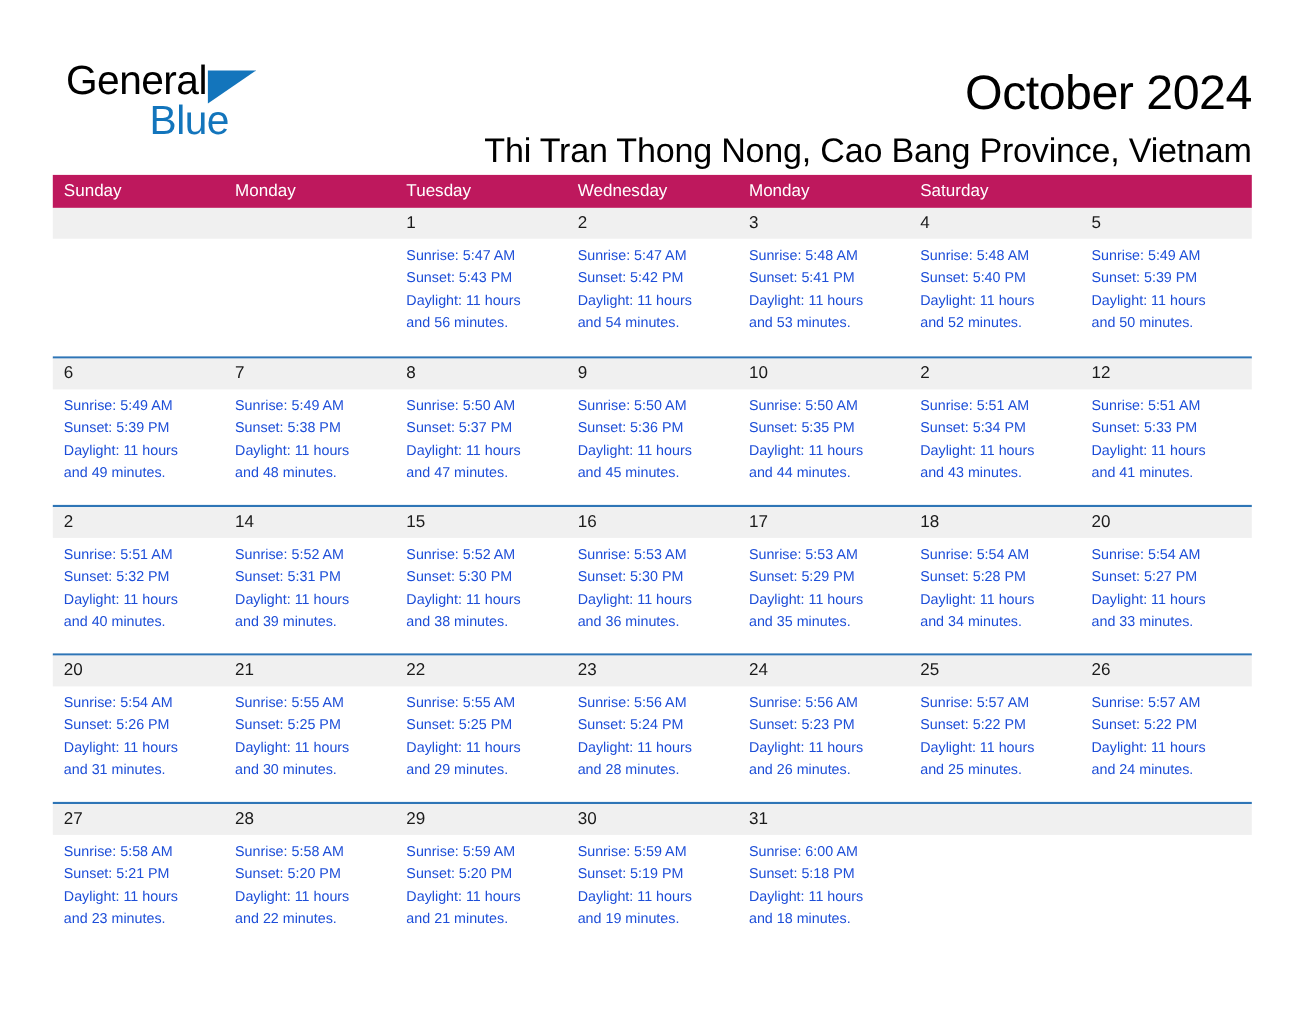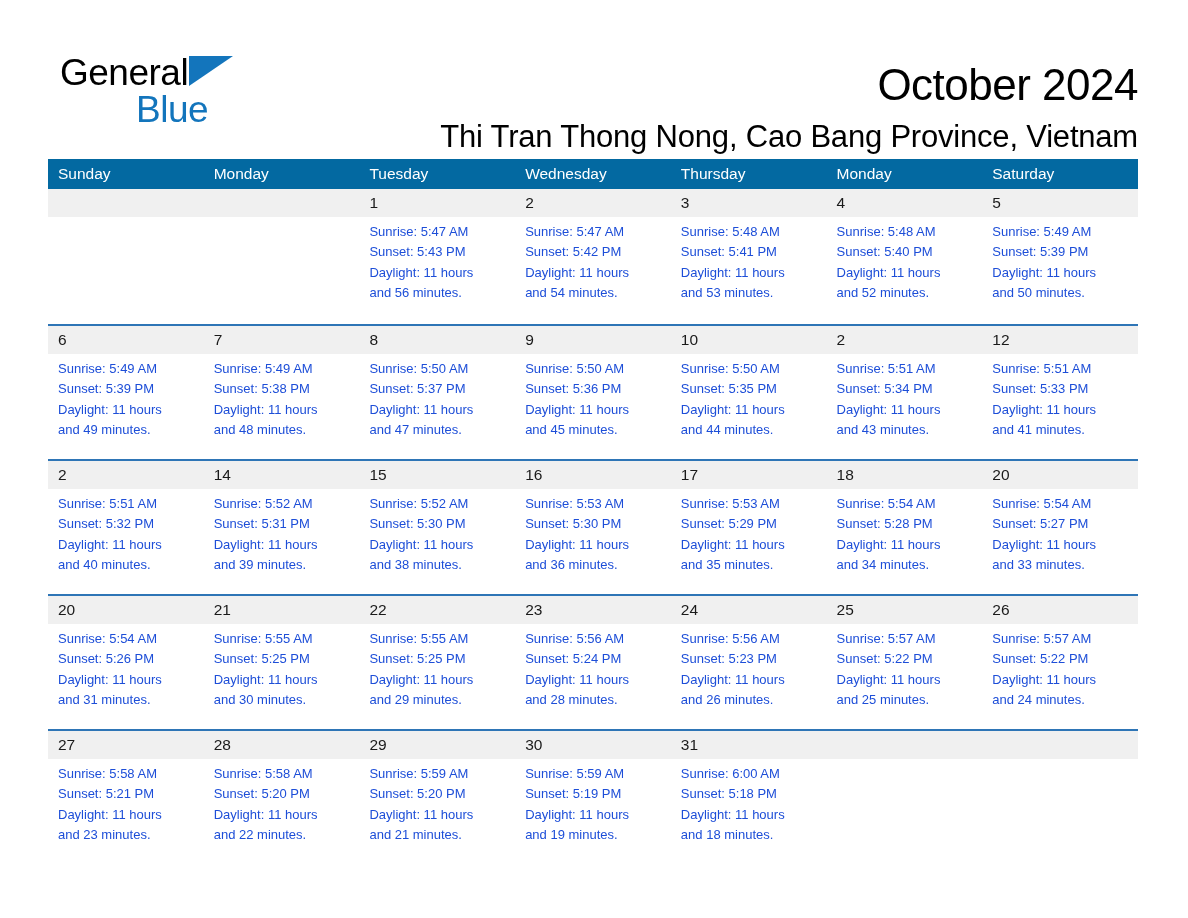--- a/index.html
+++ b/index.html
@@ -32,21 +32,21 @@
     position: absolute;
     left: 12px;
     top: 12px;
     width: 300px;
     height: 84px;
   }
 
   .brand-row1 {
     position: relative;
     display: flex;
-    align-items: flex-start;
+    align-items: flex-end;
     height: 42px;
   }
 
   .brand-general {
     font-size: 37px;
     line-height: 42px;
     color: #000000;
     letter-spacing: -0.5px;
     font-weight: 400;
   }
@@ -99,21 +99,21 @@
   .calendar {
     position: absolute;
     left: 48px;
     top: 159px;
     width: 1090px;
   }
 
   .weekday-header {
     display: grid;
     grid-template-columns: repeat(7, 1fr);
-    background: #0369a1;
+    background: #be185d;
     height: 30px;
   }
 
   .weekday-cell {
     color: #ffffff;
     font-size: 15.5px;
     line-height: 30px;
     padding-left: 10px;
     white-space: nowrap;
     overflow: hidden;
@@ -189,21 +189,20 @@
 
   </div>
 
   <div class="calendar">
 
     <div class="weekday-header">
       <div class="weekday-cell">Sunday</div>
       <div class="weekday-cell">Monday</div>
       <div class="weekday-cell">Tuesday</div>
       <div class="weekday-cell">Wednesday</div>
-      <div class="weekday-cell">Thursday</div>
       <div class="weekday-cell">Monday</div>
       <div class="weekday-cell">Saturday</div>
     </div>
 
     <div id="weeks-container">
         <div class="week-row">
           <div class="daynum-band"></div>
           <div class="week-grid">
             <div class="day-cell">
               <div class="day-number"></div>

